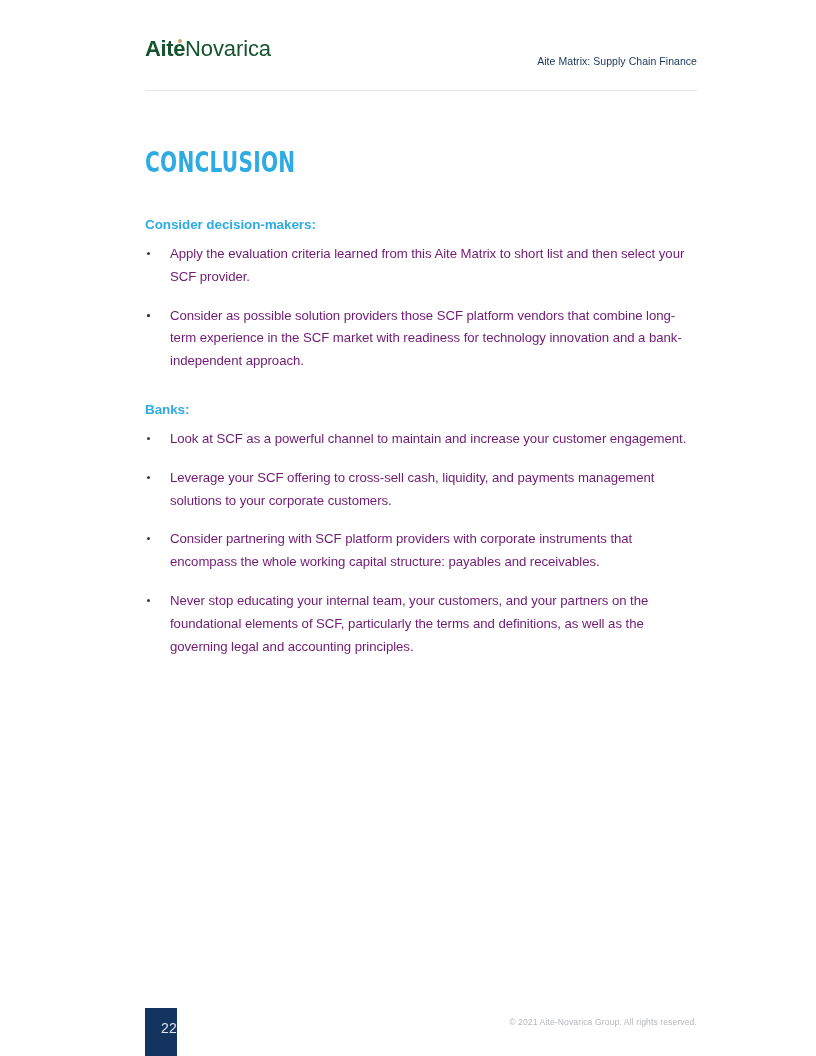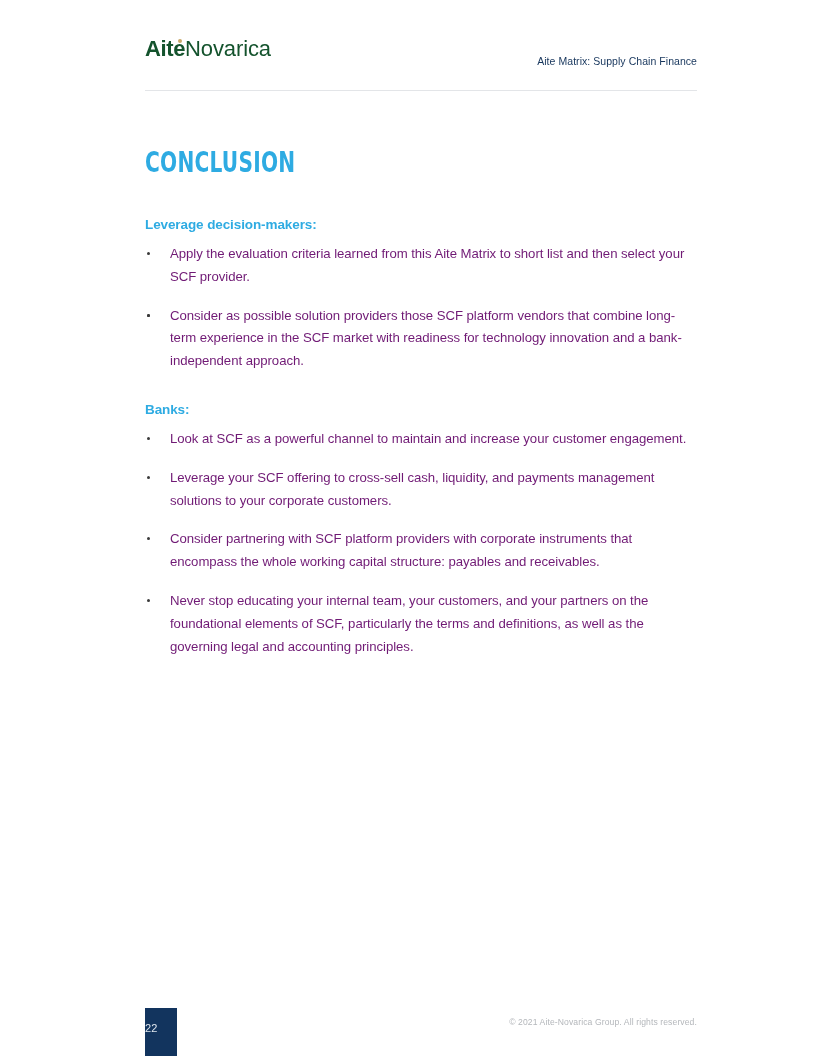--- a/index.html
+++ b/index.html
@@ -142,23 +142,23 @@
     bottom: 0;
     width: 32px;
     height: 48px;
     background: #12345e;
   }
   .page-number-box .page-number {
     position: absolute;
     left: 0;
     top: 13px;
     width: 100%;
-    text-align: left;
+    text-align: right;
     color: #dfe6ee;
-    font-size: 11px;
+    font-size: 14px;
     line-height: 14px;
     letter-spacing: 0.2px;
   }
   .copyright {
     position: absolute;
     right: 119px;
     bottom: 28px;
     font-size: 8.6px;
     line-height: 12px;
     color: #b4b7bb;
@@ -174,21 +174,21 @@
   <div class="header">
     <div class="logo"><span class="logo-aite">Aite</span><span class="logo-dot"></span><span class="logo-novarica">Novarica</span></div>
     <div class="header-title">Aite Matrix: Supply Chain Finance</div>
   </div>
   <div class="header-rule"></div>
 
   <div class="content">
     <h1 class="section-title">CONCLUSION</h1>
 
     <div class="group">
-      <div class="subhead">Leverage decision-makers:</div>
+      <div class="subhead">Consider decision-makers:</div>
       <ul class="bullets">
         <li><span class="bullet-dot"></span><span>Apply the evaluation criteria learned from this Aite Matrix to short list and then select your SCF provider.</span></li>
         <li><span class="bullet-dot"></span></li>
         <li><span class="bullet-dot"></span><span>Consider as possible solution providers those SCF platform vendors that combine long-term experience in the SCF market with readiness for technology innovation and a bank-independent approach.</span></li>
       </ul>
     </div>
 
     <div class="group">
       <div class="subhead banks-gap">Banks:</div>
       <ul class="bullets">

